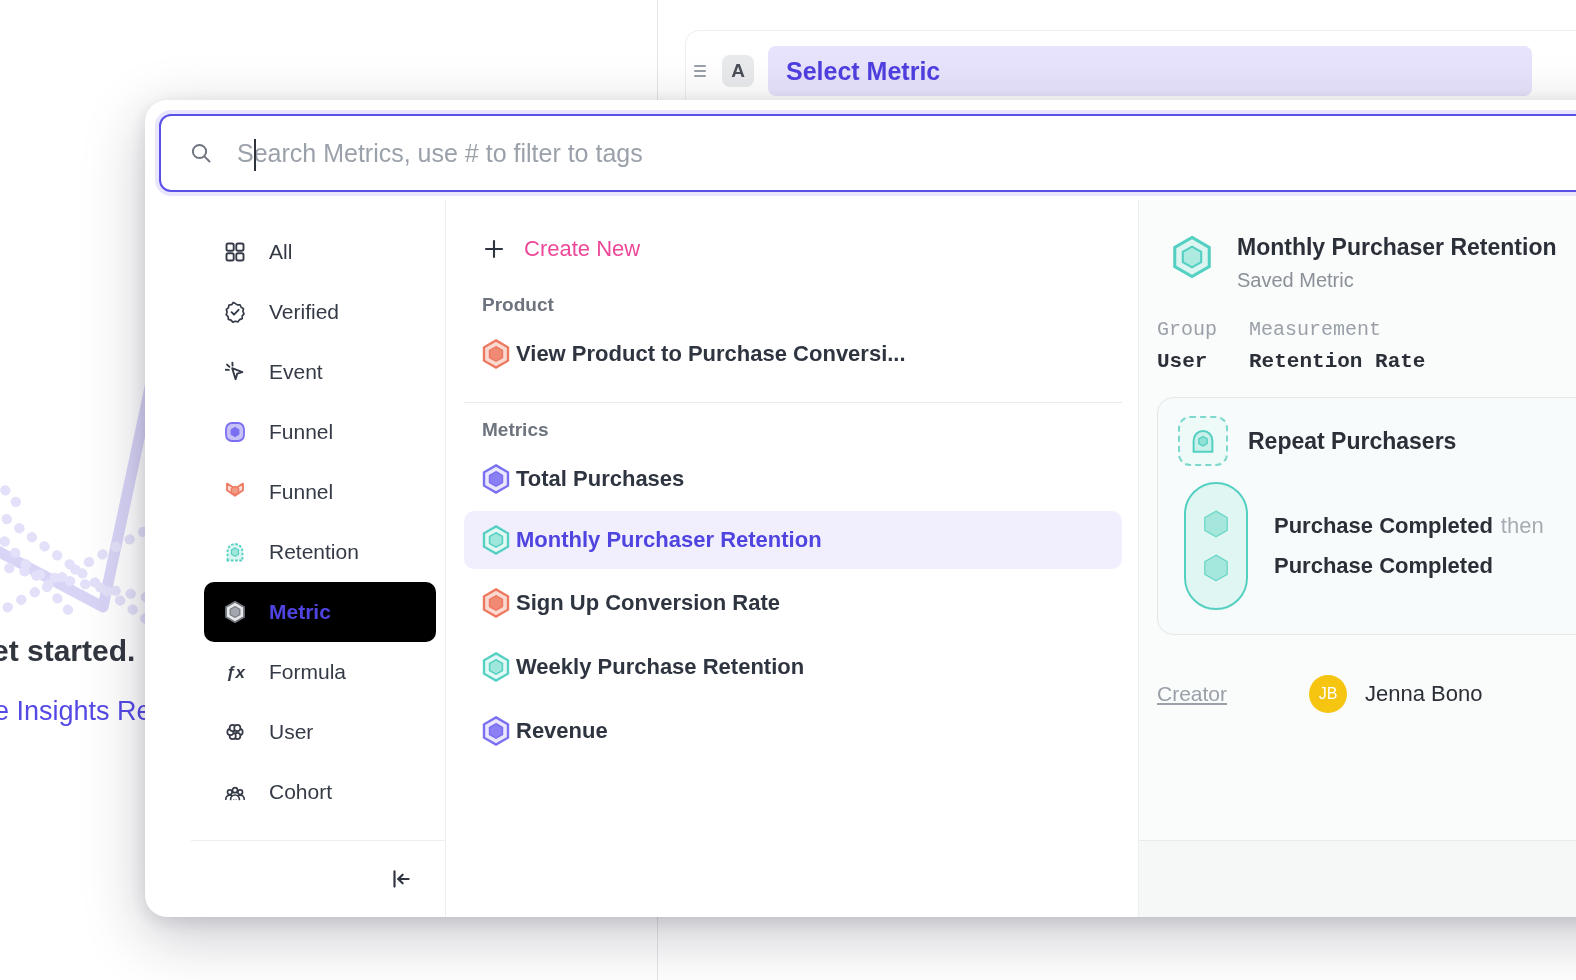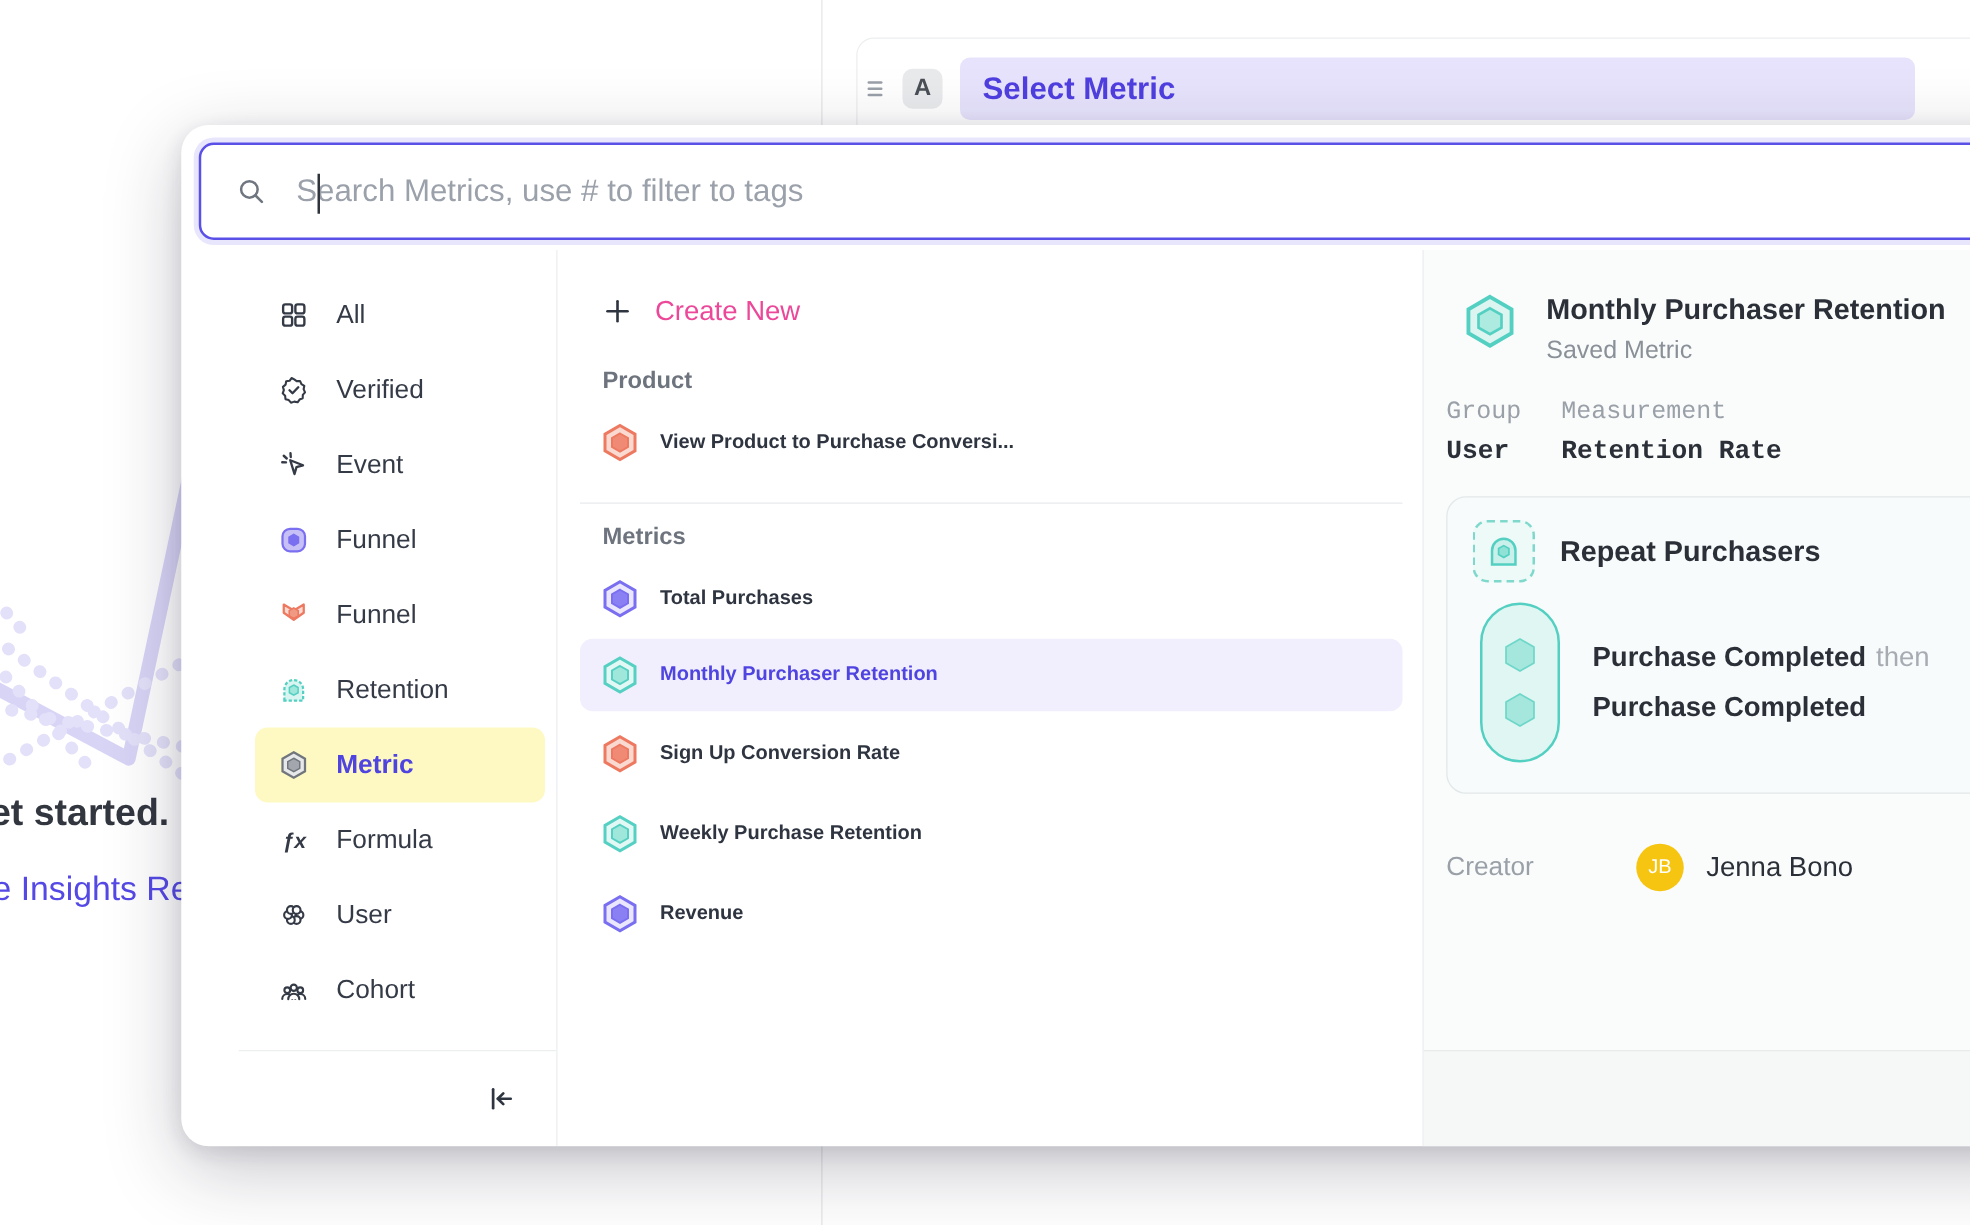--- a/index.html
+++ b/index.html
@@ -34,29 +34,29 @@
   .caret { position:absolute; left:93px; top:23px; width:2px; height:32px; background:#2f343c; animation:blink 1.1s steps(1) infinite; }
   @keyframes blink { 50% { opacity:0; } }
 
   .modal-body { flex:1; display:flex; min-height:0;padding-left:46px; }
 
   
   .sidebar { width:255px; border-right:1px solid #eceef0; display:flex; flex-direction:column; }
   .sidebar-items { flex:1; padding-top:22px; }
   .side-item { height:60px; display:flex; align-items:center; padding-left:32px; cursor:pointer; }
   .side-item .lbl { margin-left:22px; font-size:21px; font-weight:500; color:#343a46; }
-  .side-item.selected { background:#fef9c3; border-radius:10px; margin:0 9px 0 13px; padding-left:19px; }
+  .side-item.selected { background:#000000; border-radius:10px; margin:0 9px 0 13px; padding-left:19px; }
   .side-item.selected .lbl { color:#4f44e0; font-weight:600; }
   .sidebar-footer { height:77px; border-top:1px solid #eceef0; display:flex; align-items:center; justify-content:flex-end; padding-right:26px; }
   .collapse-btn { width:36px; height:36px; display:flex; align-items:center; justify-content:center; cursor:pointer; border-radius:8px; }
 
   
   .middle { flex:1; padding-top:20px; overflow:hidden; }
   .row { height:64px; display:flex; align-items:center; padding-left:34px; white-space:nowrap; cursor:pointer; }
-  .row .lbl { margin-left:16px; font-size:16px; font-weight:600; color:#2f3540; }
+  .row .lbl { margin-left:4px; font-size:22px; font-weight:600; color:#2f3540; }
   .row.selected { background:#f1effd; border-radius:10px; margin:0 16px 2px 18px; padding-left:16px; height:58px; }
   .row.selected .lbl { color:#4f44e0; }
   .section-label { margin:16px 0 6px 36px; font-size:19px; font-weight:600; color:#6e747e; }
   .list-divider { height:1px; background:#e8eaec; margin:16px 16px 10px 18px; }
   .create-row { height:58px; display:flex; align-items:center; padding-left:36px; cursor:pointer; }
   .create-row .lbl { margin-left:18px; font-size:22px; font-weight:400; color:#ec4899; }
 
   
   .detail { width:555px; border-left:1px solid #eceef0; background:#fafbfb; display:flex; flex-direction:column; }
   .detail-content { flex:1; padding:34px 24px 0 18px; min-height:0; }
@@ -73,21 +73,21 @@
   .def-head { display:flex; align-items:center; }
   .def-icon-box { width:50px; height:50px; border:2px dashed #7fd8cc; border-radius:12px; display:flex; align-items:center; justify-content:center; background:#eefaf8; flex:none; }
   .def-name { margin-left:20px; font-size:23px; font-weight:700; color:#2b3038; }
   .def-seq { display:flex; margin-top:16px; margin-left:6px; align-items:center; }
   .seq-capsule { width:64px; height:128px; background:#e0f6f2; border:2px solid #54d0c2; border-radius:32px;
     display:flex; flex-direction:column; align-items:center; justify-content:center; gap:12px; flex:none; }
   .seq-text { margin-left:26px; }
   .seq-line { font-size:22px; font-weight:700; color:#2b3038; line-height:40px; }
   .seq-then { font-weight:400; color:#a7acb3; margin-left:8px; }
   .creator-row { display:flex; align-items:center; margin-top:40px; }
-  .creator-label { width:152px; font-size:21px; color:#9aa0a8; }
+  .creator-label { width:152px; font-size:21px; color:#9aa0a8;text-decoration:underline; }
   .avatar { width:38px; height:38px; border-radius:50%; background:#f5c511; color:#fff; font-size:16px; font-weight:400;
     display:flex; align-items:center; justify-content:center; flex:none; }
   .creator-name { margin-left:18px; font-size:22px; color:#2b3038; }
   .detail-footer { height:77px; border-top:1px solid #e8eaec; background:#f6f7f7; display:flex; align-items:center; justify-content:flex-end; padding-right:32px; }
   .kebab-btn { width:36px; height:36px; display:flex; align-items:center; justify-content:center; cursor:pointer; border-radius:8px; }
 
   .icon24 { width:24px; height:24px; flex:none; }
   .icon32 { width:32px; height:32px; flex:none; }
 </style>
 </head>

